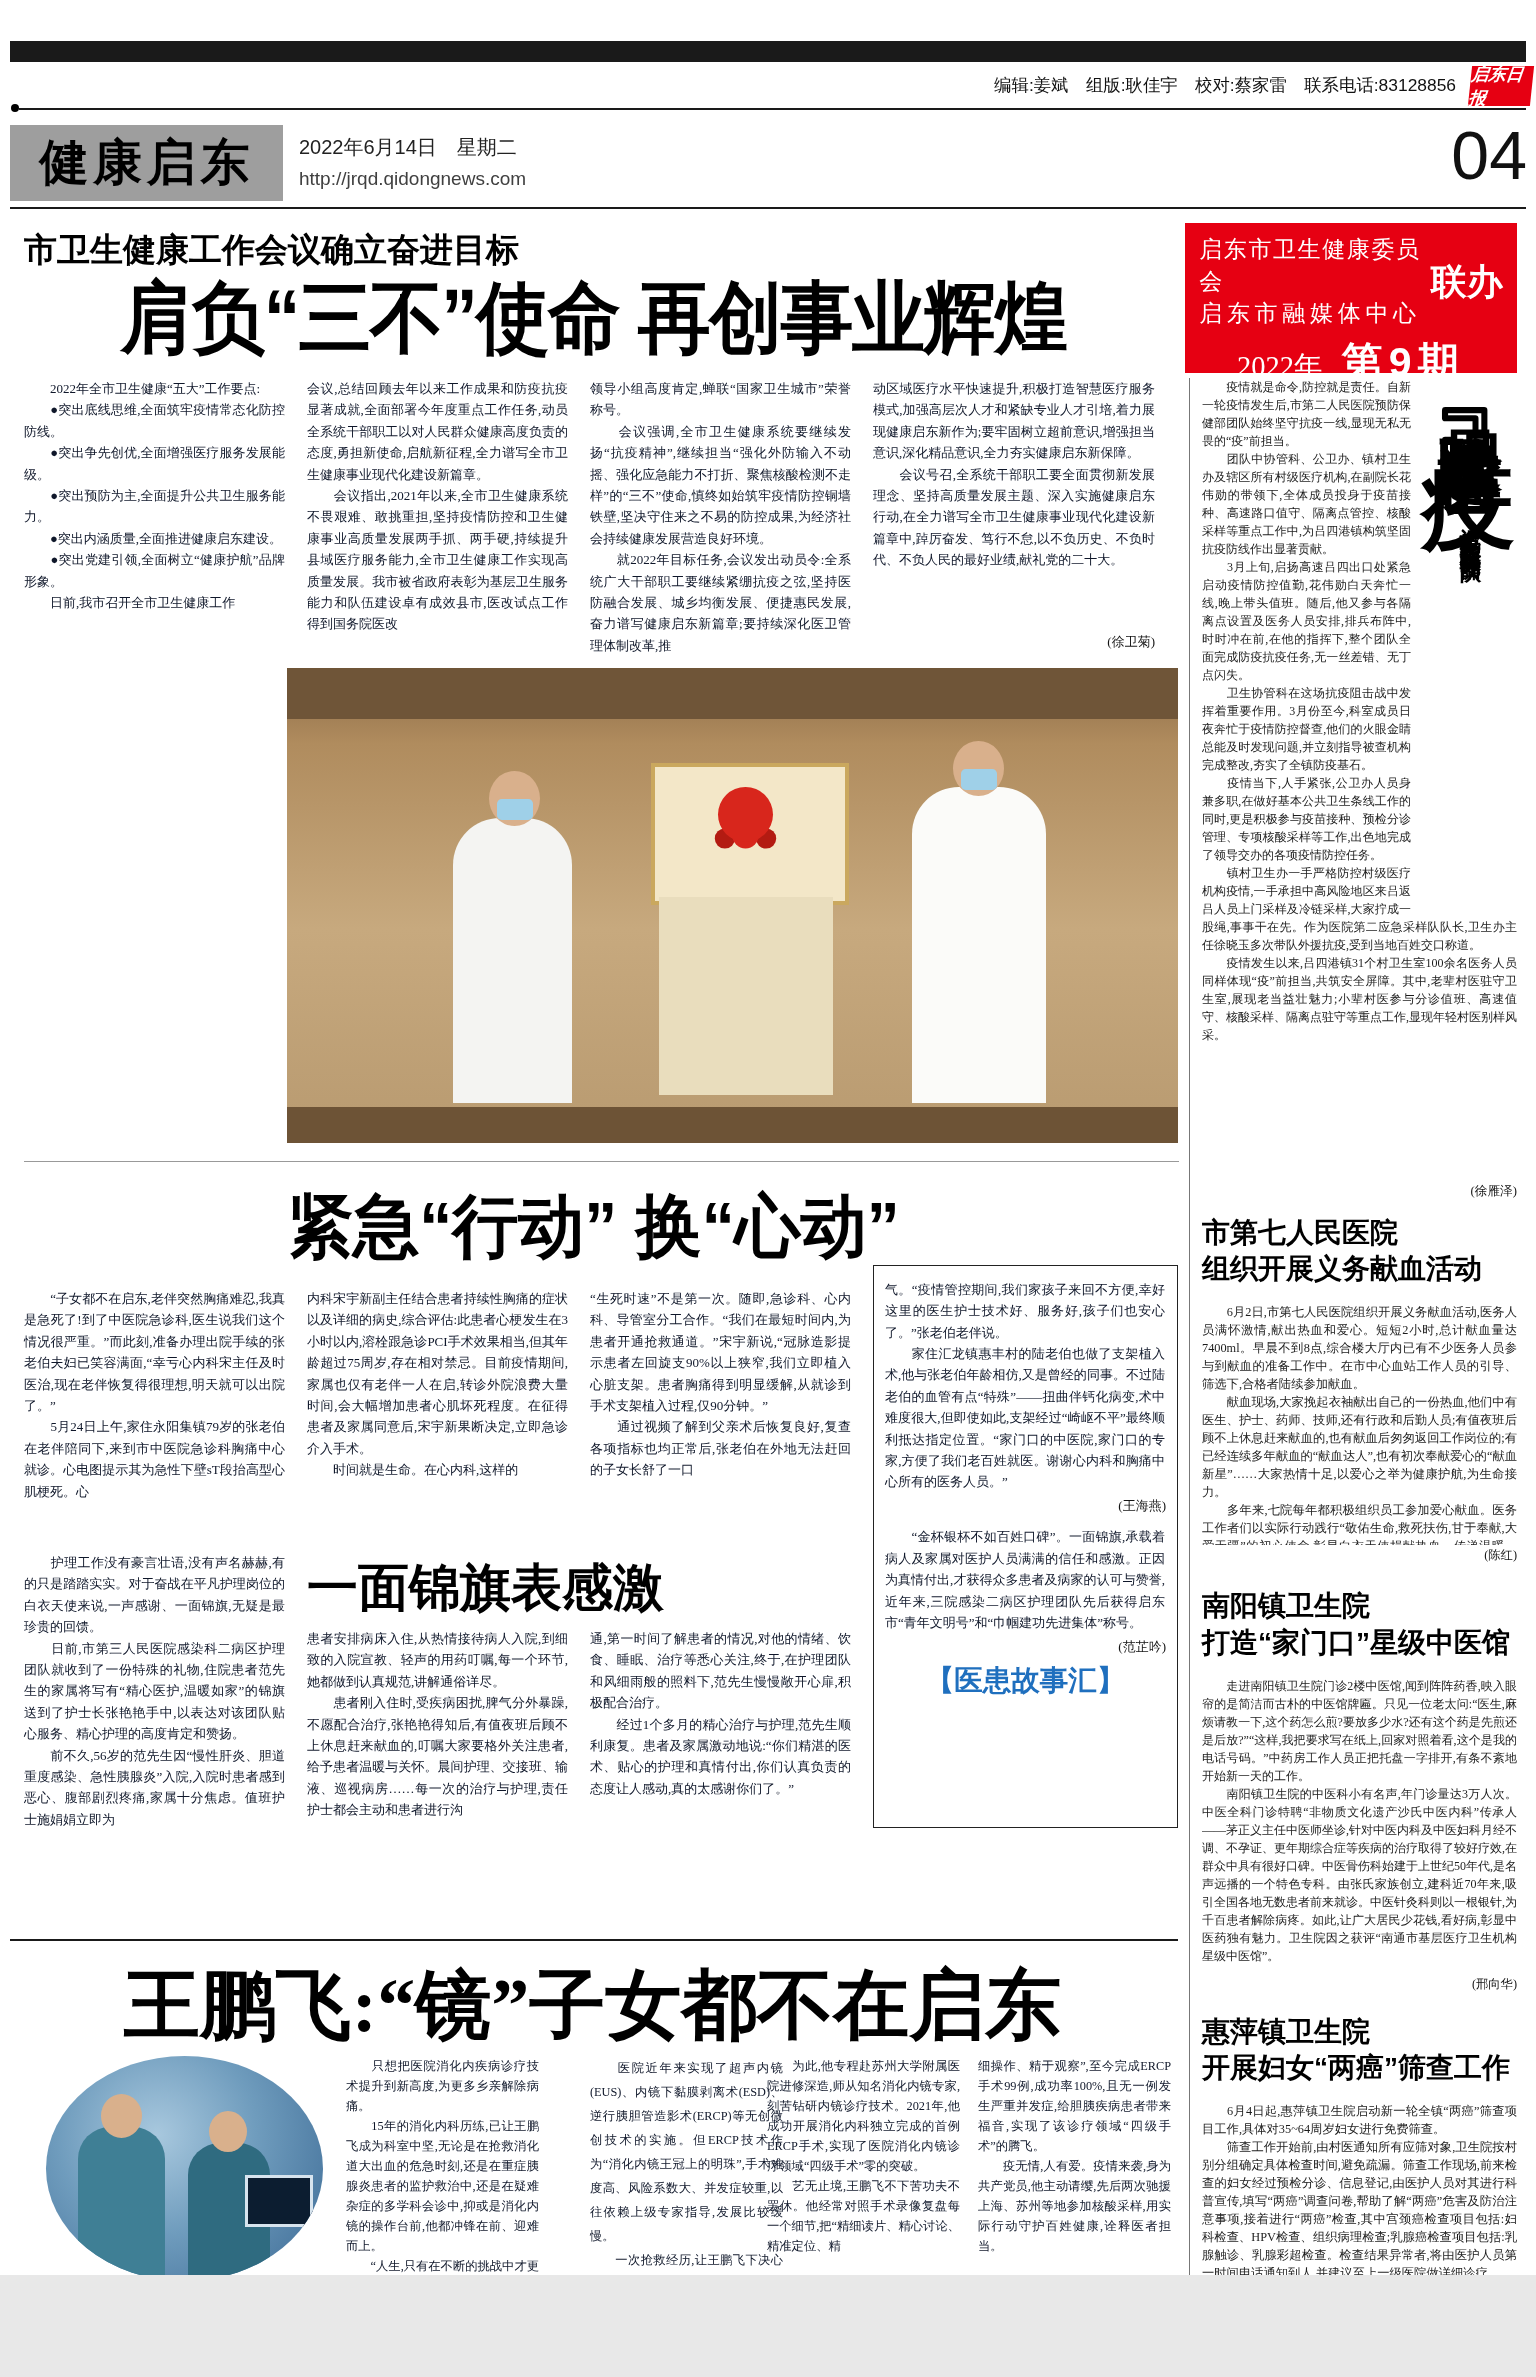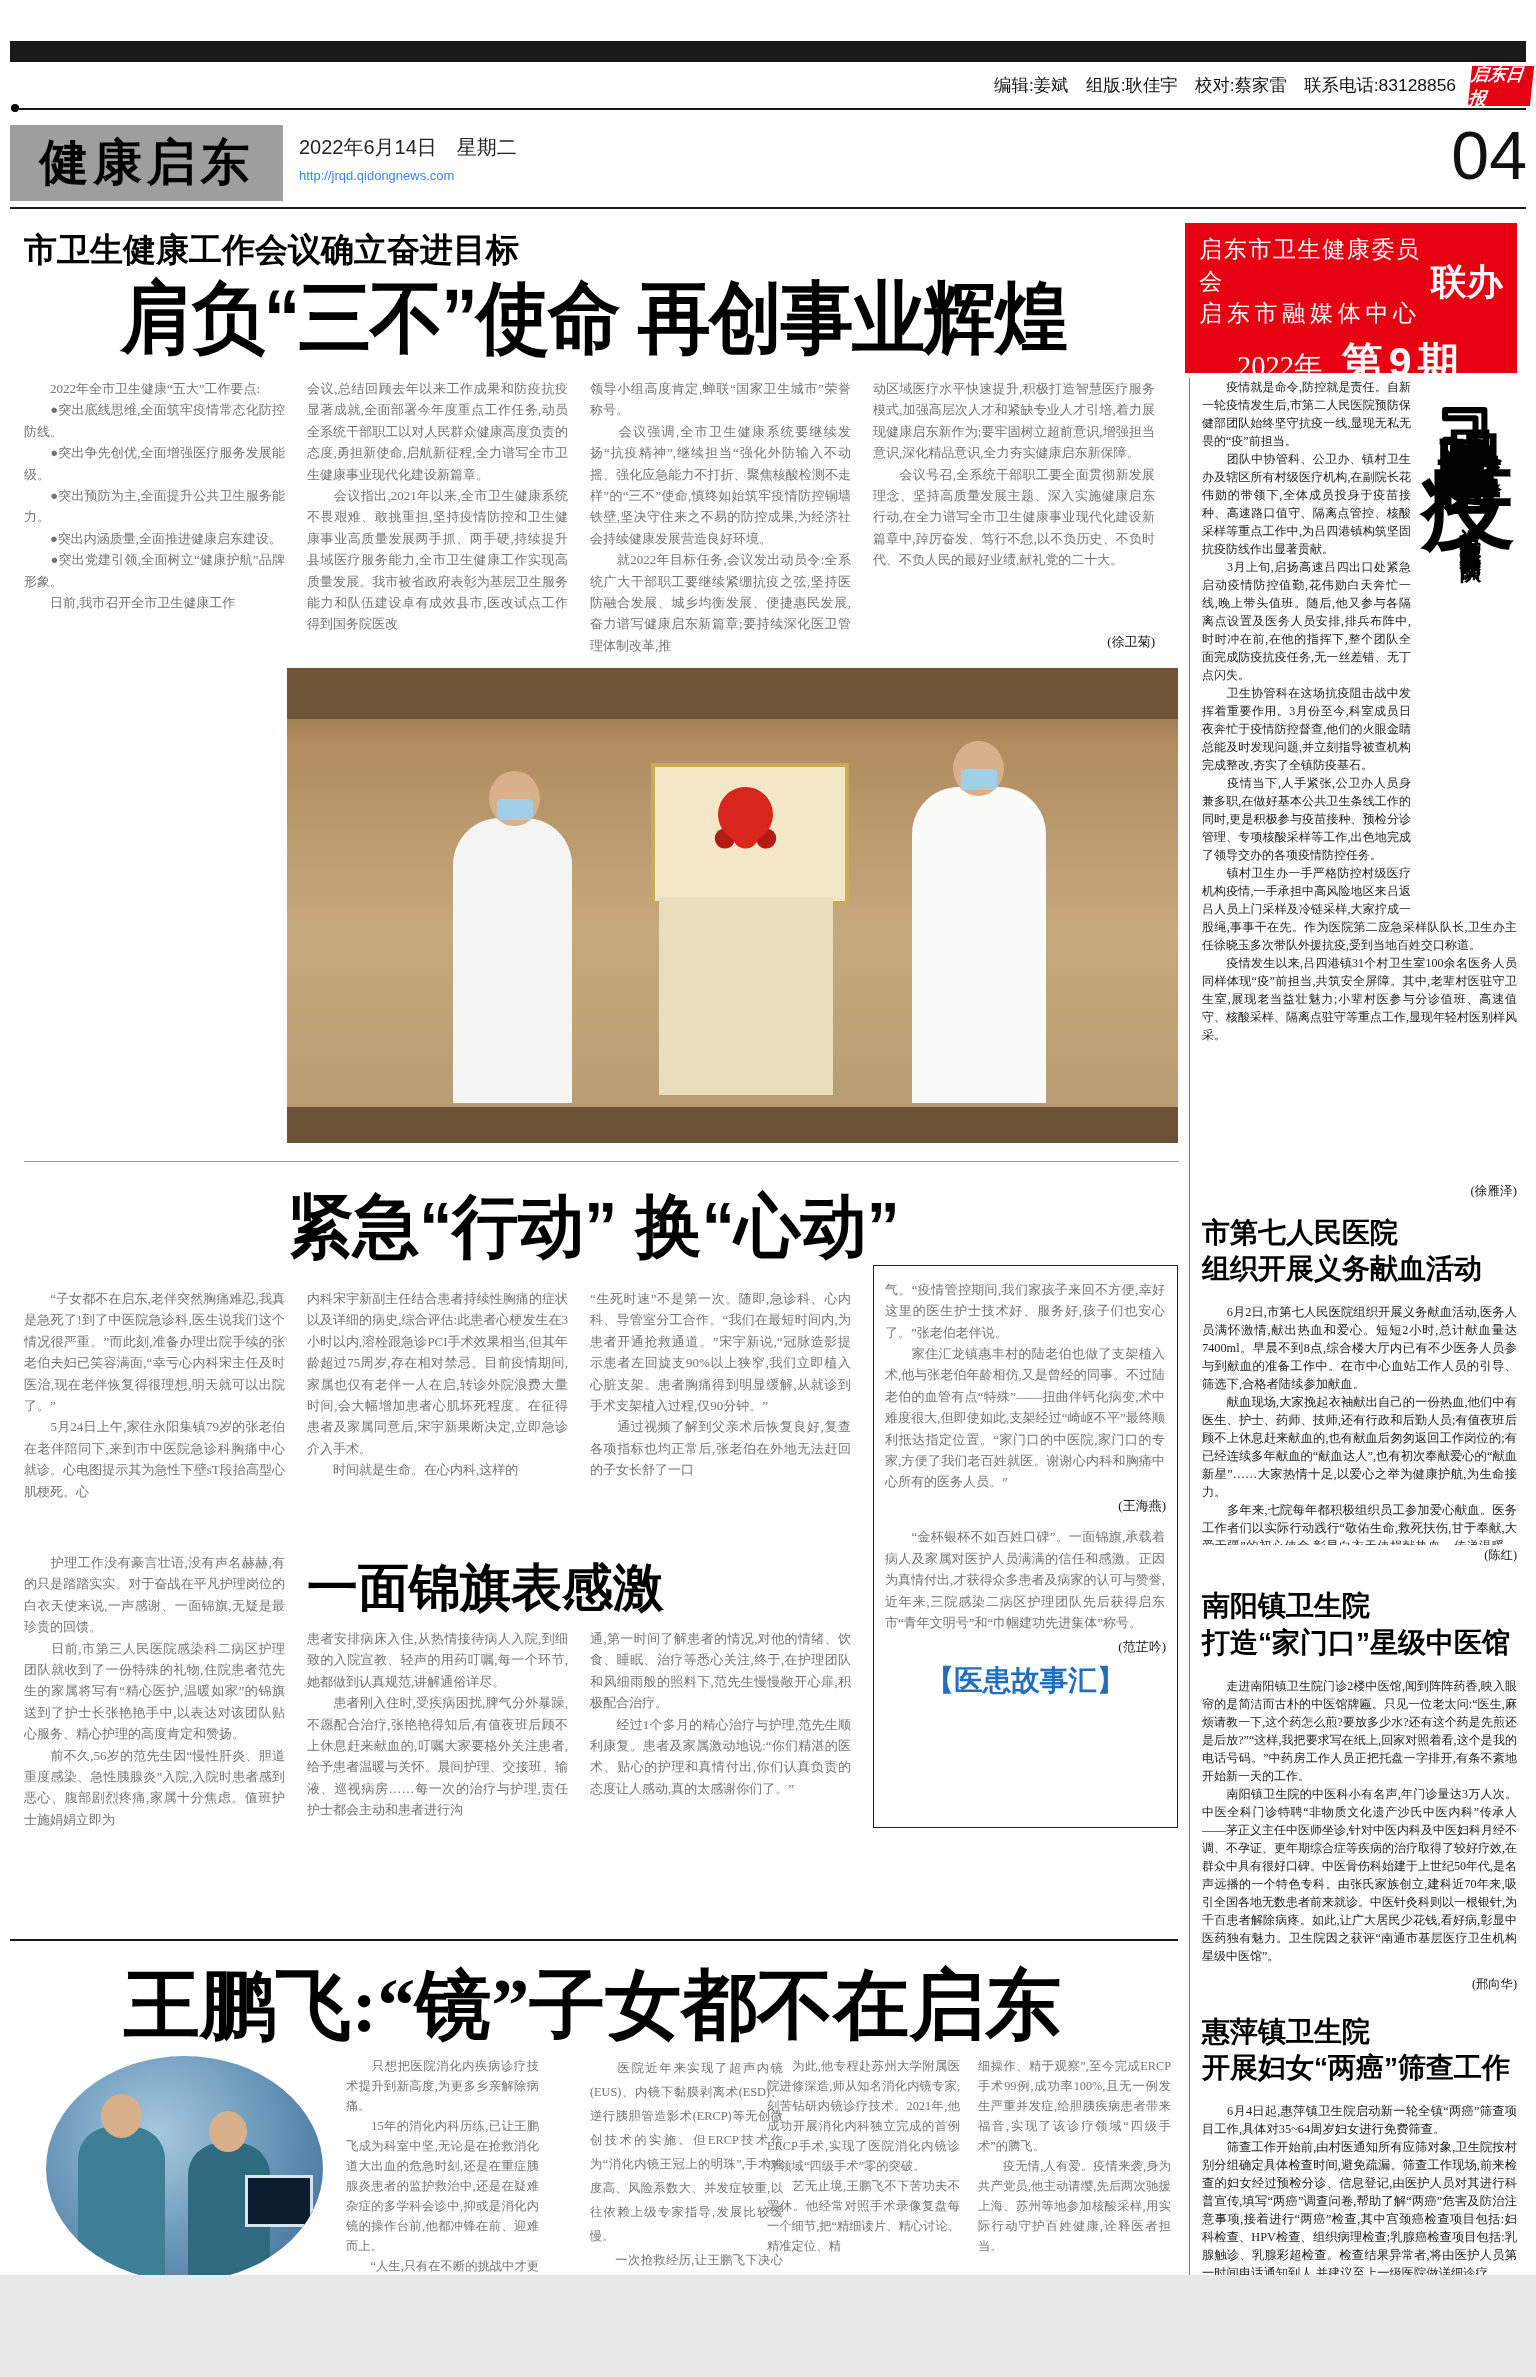--- a/index.html
+++ b/index.html
@@ -1,21 +1,21 @@
 <!DOCTYPE html>
 <html style="font-size:12.7px"><head>
 <meta charset="utf-8">
 <style>
   html,body{margin:0;padding:0;background:#e8e8e8;}
   .page{position:relative;width:1537px;height:2275px;background:#ffffff;margin:0 auto;
         font-family:"Liberation Serif","DejaVu Serif",serif;color:#141414;overflow:hidden;}
   .abs{position:absolute;}
   .rule{background:#1a1a1a;}
   .hl{font-family:"Liberation Sans","DejaVu Sans",sans-serif;font-weight:900;color:#000;}
-  .col{font-size:13px;line-height:21.4px;text-align:justify;white-space:pre-line;color:#737373;}
+  .col{font-size:13px;line-height:21.4px;text-align:justify;white-space:pre-line;color:#0f172a;}
   .byline{text-align:right;font-size:13px;margin-top:4.7px;}
   .rail-h{font-family:"Liberation Sans","DejaVu Sans",sans-serif;font-weight:900;font-size:28px;line-height:36px;color:#000;}
   .rail-p{font-size:12.3px;line-height:18px;text-align:justify;white-space:pre-line;color:#1c1c1c;}
   .photo-cap{font-size:13.4px;line-height:22px;text-align:justify;white-space:pre-line;}
   .tag-blue{color:#1f6fbe;font-family:"Liberation Sans","DejaVu Sans",sans-serif;font-weight:900;}
   .vertical{writing-mode:vertical-rl;text-orientation:upright;}
 </style>
 </head>
 <body>
 
@@ -24,21 +24,21 @@
   <div class="abs rule" style="left:10.3px;top:41px;width:1516px;height:20.6px;"></div>
   <div class="abs" style="left:24px;top:73px;width:1432px;text-align:right;font-size:17.4px;font-family:'Liberation Sans',sans-serif;color:#111;">编辑:姜斌　组版:耿佳宇　校对:蔡家雷　联系电话:83128856</div>
   <div class="abs" style="left:1470px;top:66px;width:62px;height:40px;background:#e60012;color:#fff;display:flex;align-items:center;justify-content:center;
        font-family:'Liberation Serif',serif;font-style:italic;font-weight:bold;font-size:17.4px;transform:skewX(-6deg);">启东日报</div>
   <div class="abs" style="left:11px;top:104px;width:8px;height:8px;border-radius:50%;background:#000;"></div>
   <div class="abs rule" style="left:19px;top:108px;width:1507px;height:1.6px;"></div>
 
   <div class="abs" style="left:10.3px;top:125px;width:273px;height:76px;background:#9e9e9e;color:#000000;display:flex;align-items:center;justify-content:center;
        font-family:'Liberation Sans',sans-serif;font-weight:700;font-size:49px;letter-spacing:4.7px;">健康启东</div>
   <div class="abs" style="left:299px;top:134px;font-size:20px;font-family:'Liberation Sans',sans-serif;color:#222;">2022年6月14日　星期二</div>
-  <div class="abs" style="left:299px;top:168px;font-size:13px;font-family:'Liberation Sans',sans-serif;color:#3b82f6;">http://jrqd.qidongnews.com</div>
+  <div class="abs" style="left:299px;top:168px;font-size:19px;font-family:'Liberation Sans',sans-serif;color:#404040;">http://jrqd.qidongnews.com</div>
   <div class="abs" style="left:1432px;top:117px;width:95px;text-align:right;font-size:68px;font-family:'Liberation Sans',sans-serif;font-weight:400;color:#111;line-height:76px;">04</div>
   <div class="abs rule" style="left:10.3px;top:207px;width:1516px;height:1.6px;"></div>
 
   <div class="abs" style="left:1185px;top:223px;width:332px;height:150px;background:#e60012;color:#fff;padding:11px 14.2px;box-sizing:border-box;">
     <div style="display:flex;align-items:center;">
       <div style="flex:1;">
         <div style="font-size:23px;letter-spacing:1.6px;line-height:32px;">启东市卫生健康委员会</div>
         <div style="font-size:23px;letter-spacing:4.7px;line-height:32px;">启东市融媒体中心</div>
       </div>
       <div style="font-size:36px;font-weight:900;font-family:'Liberation Sans',sans-serif;">联办</div>

